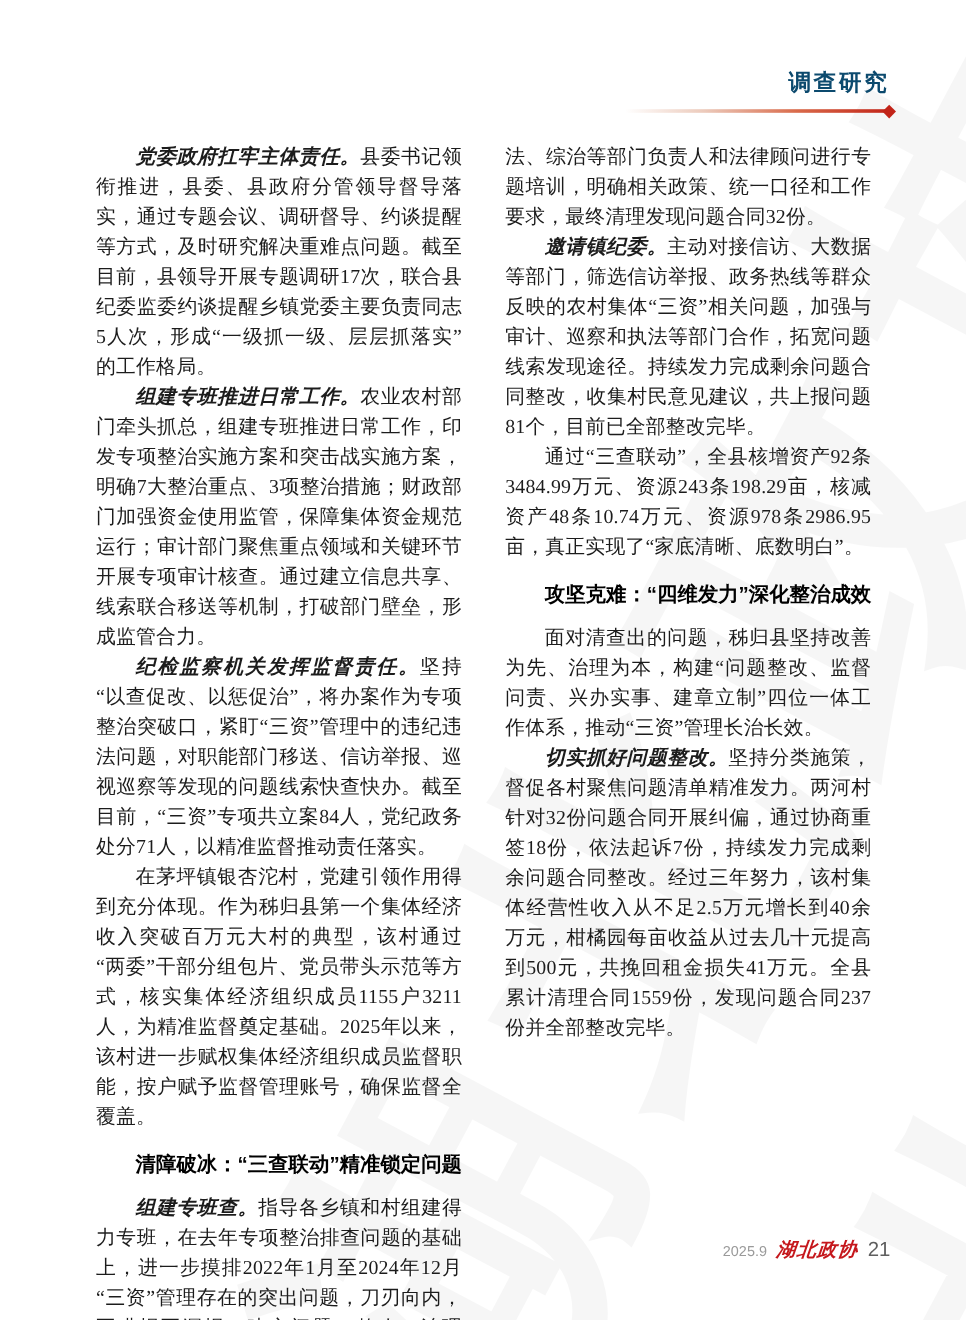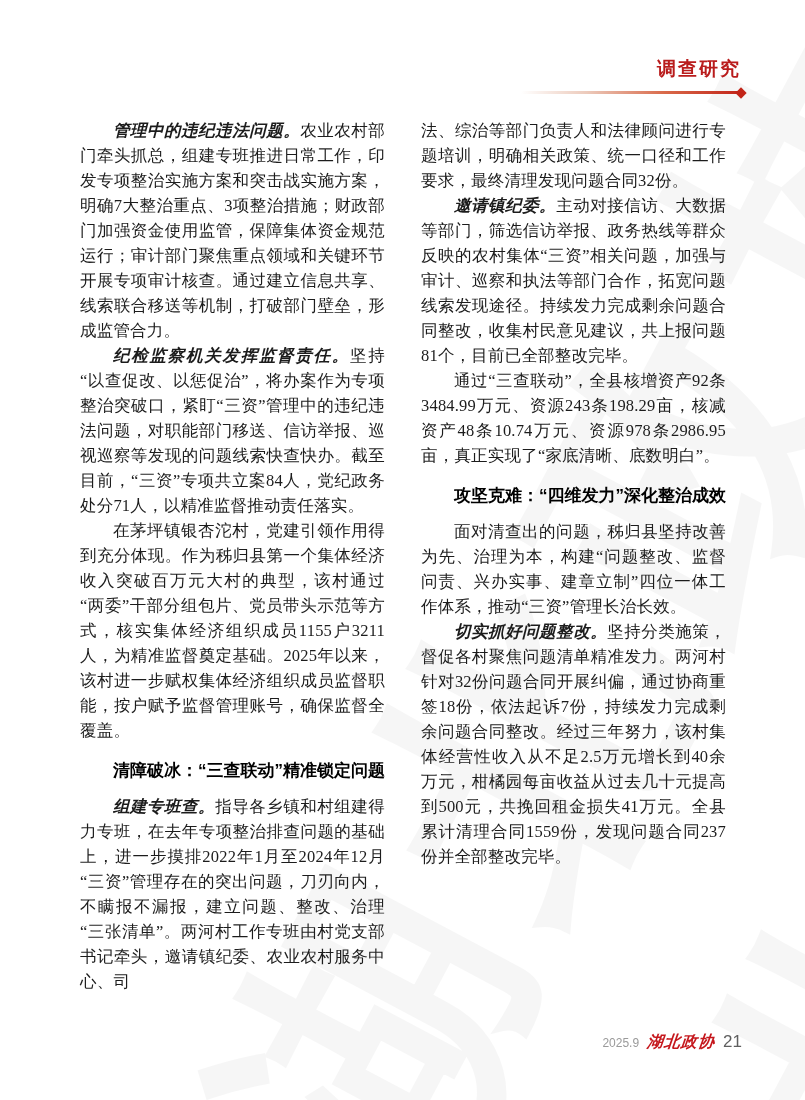--- a/index.html
+++ b/index.html
@@ -40,21 +40,21 @@
     top: 56px;
     right: 64px;
     width: 260px;
     text-align: right;
     z-index: 2;
   }
   .header-title {
     font-family: "Liberation Sans", "DejaVu Sans", sans-serif;
     font-weight: 700;
     font-size: 19px;
-    color: #b91c1c;
+    color: #0c4a6e;
     letter-spacing: 2px;
   }
   .header-rule {
     position: relative;
     margin-top: 9px;
     margin-left: auto;
     width: 220px;
     height: 3px;
     background: linear-gradient(to right,
       rgba(200, 70, 40, 0) 0%,
@@ -145,21 +145,22 @@
 
   <div class="page-header">
     <div class="header-title">调查研究</div>
     <div class="header-rule">
       <span class="diamond"></span>
     </div>
   </div>
 
   <div class="columns">
     <section class="col" id="col-left">
-        <p class="para"><span class="lead">管理中的违纪违法问题。</span><span>农业农村部门牵头抓总，组建专班推进日常工作，印发专项整治实施方案和突击战实施方案，明确7大整治重点、3项整治措施；财政部门加强资金使用监管，保障集体资金规范运行；审计部门聚焦重点领域和关键环节开展专项审计核查。通过建立信息共享、线索联合移送等机制，打破部门壁垒，形成监管合力。</span></p>
+        <p class="para"><span class="lead">党委政府扛牢主体责任。</span><span>县委书记领衔推进，县委、县政府分管领导督导落实，通过专题会议、调研督导、约谈提醒等方式，及时研究解决重难点问题。截至目前，县领导开展专题调研17次，联合县纪委监委约谈提醒乡镇党委主要负责同志5人次，形成“一级抓一级、层层抓落实”的工作格局。</span></p>
+        <p class="para"><span class="lead">组建专班推进日常工作。</span><span>农业农村部门牵头抓总，组建专班推进日常工作，印发专项整治实施方案和突击战实施方案，明确7大整治重点、3项整治措施；财政部门加强资金使用监管，保障集体资金规范运行；审计部门聚焦重点领域和关键环节开展专项审计核查。通过建立信息共享、线索联合移送等机制，打破部门壁垒，形成监管合力。</span></p>
         <p class="para"><span class="lead">纪检监察机关发挥监督责任。</span><span>坚持“以查促改、以惩促治”，将办案作为专项整治突破口，紧盯“三资”管理中的违纪违法问题，对职能部门移送、信访举报、巡视巡察等发现的问题线索快查快办。截至目前，“三资”专项共立案84人，党纪政务处分71人，以精准监督推动责任落实。</span></p>
         <p class="para"><span>在茅坪镇银杏沱村，党建引领作用得到充分体现。作为秭归县第一个集体经济收入突破百万元大村的典型，该村通过“两委”干部分组包片、党员带头示范等方式，核实集体经济组织成员1155户3211人，为精准监督奠定基础。2025年以来，该村进一步赋权集体经济组织成员监督职能，按户赋予监督管理账号，确保监督全覆盖。</span></p>
         <h3 class="sec-heading">清障破冰：“三查联动”精准锁定问题</h3>
         <p class="para"><span class="lead">组建专班查。</span><span>指导各乡镇和村组建得力专班，在去年专项整治排查问题的基础上，进一步摸排2022年1月至2024年12月“三资”管理存在的突出问题，刀刃向内，不瞒报不漏报，建立问题、整改、治理“三张清单”。两河村工作专班由村党支部书记牵头，邀请镇纪委、农业农村服务中心、司</span></p>
       </section>
     <section class="col" id="col-right">
         <p class="para noindent"><span>法、综治等部门负责人和法律顾问进行专题培训，明确相关政策、统一口径和工作要求，最终清理发现问题合同32份。</span></p>
         <p class="para"><span class="lead">邀请镇纪委。</span><span>主动对接信访、大数据等部门，筛选信访举报、政务热线等群众反映的农村集体“三资”相关问题，加强与审计、巡察和执法等部门合作，拓宽问题线索发现途径。持续发力完成剩余问题合同整改，收集村民意见建议，共上报问题81个，目前已全部整改完毕。</span></p>
         <p class="para"><span>通过“三查联动”，全县核增资产92条3484.99万元、资源243条198.29亩，核减资产48条10.74万元、资源978条2986.95亩，真正实现了“家底清晰、底数明白”。</span></p>
         <h3 class="sec-heading">攻坚克难：“四维发力”深化整治成效</h3>

